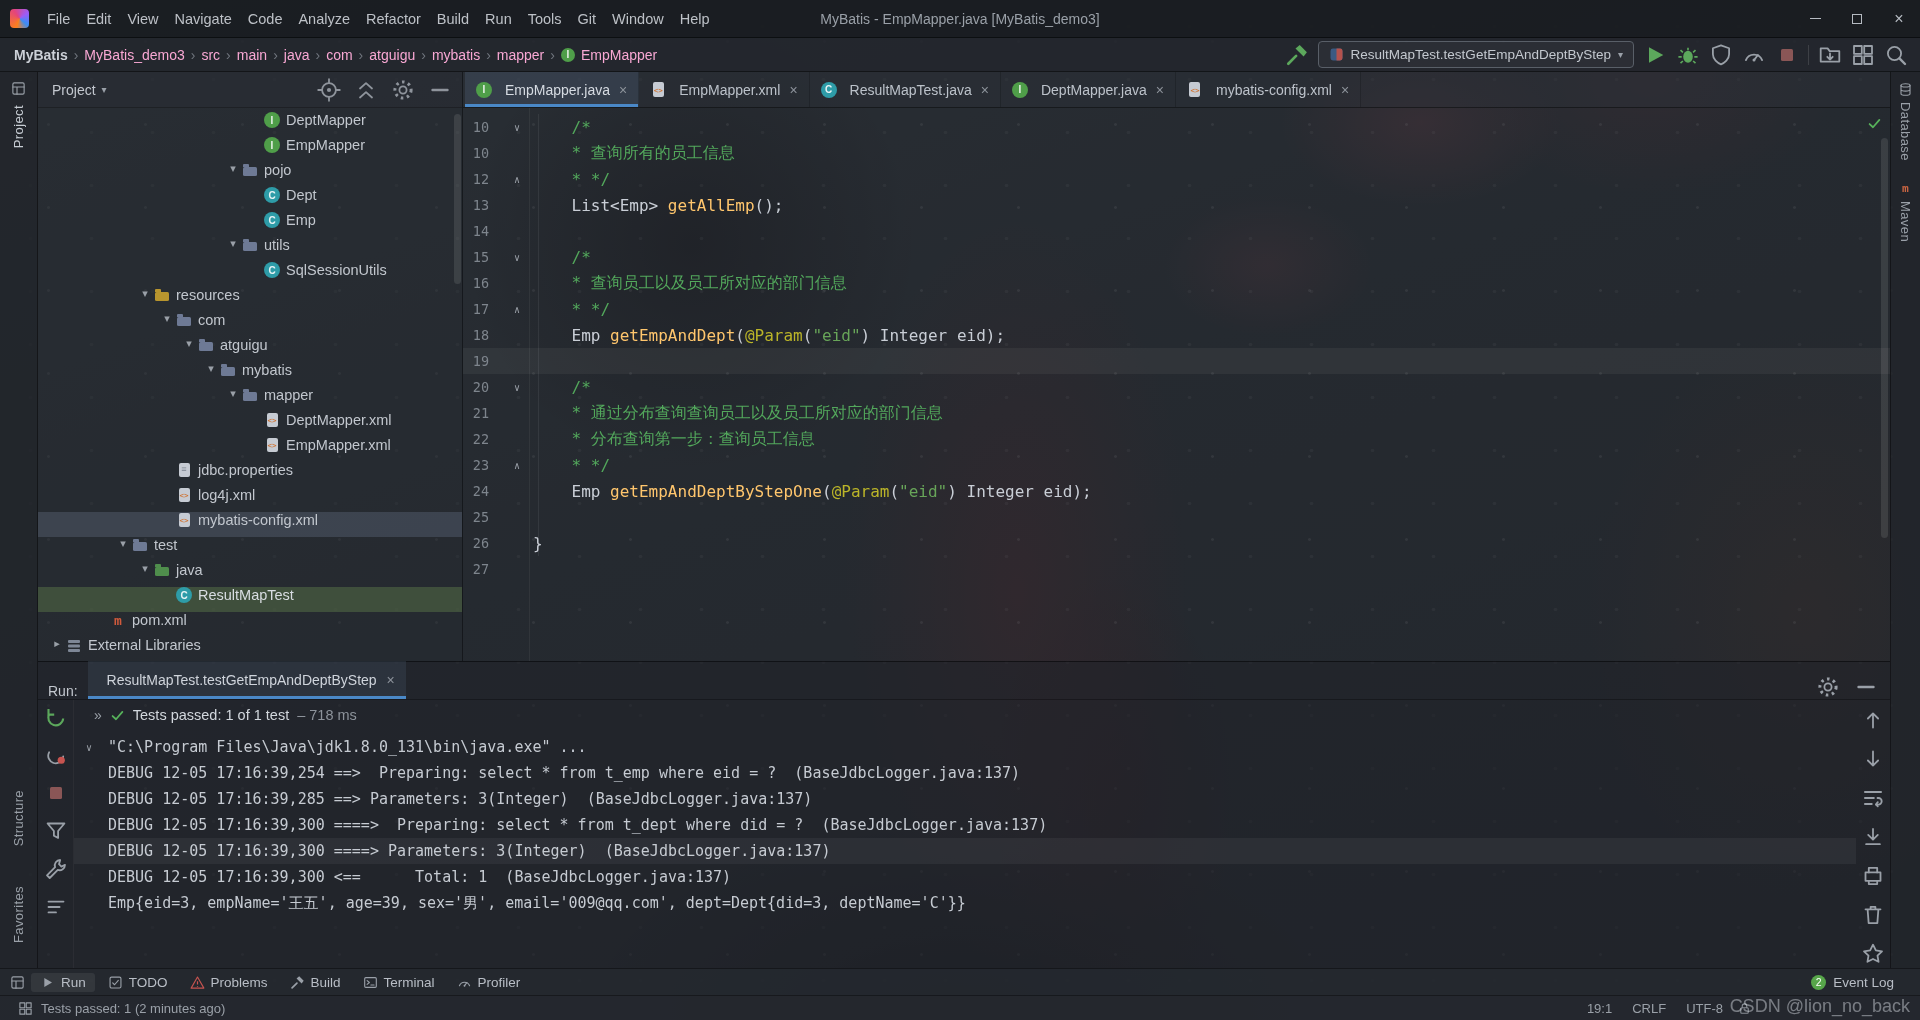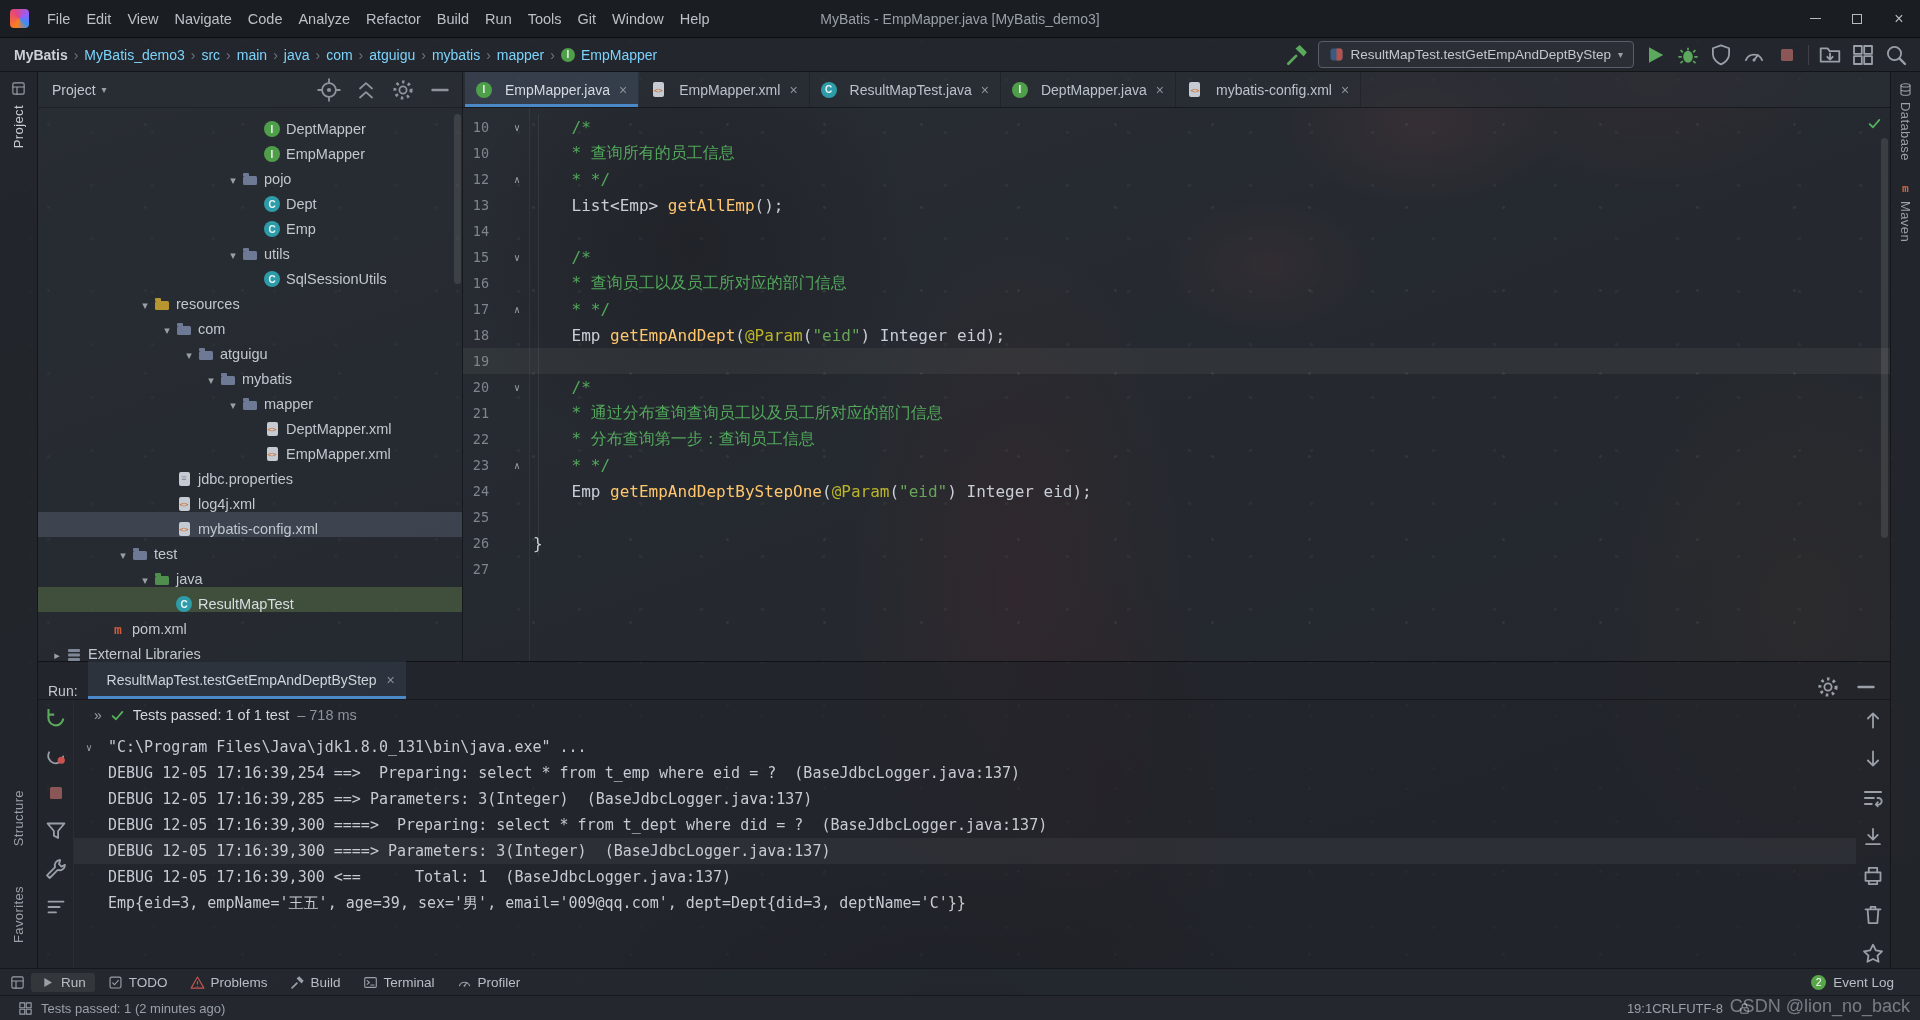--- a/index.html
+++ b/index.html
@@ -32,21 +32,21 @@
 .mitem{padding:4px 8px;color:#bdc1c7;font-size:14.5px;border-radius:3px}
 .title-center{position:absolute;left:50%;transform:translateX(-50%);color:#9aa0a8;font-size:14px;white-space:nowrap}
 .winbtns{margin-left:auto;display:flex;height:37px}
 .winbtn{width:42px;height:37px;display:flex;align-items:center;justify-content:center;color:#b6bbc2;font-size:16px}
 .wmin{width:11px;border-bottom:1.6px solid #b6bbc2;display:inline-block}
 .wmax{width:10px;height:10px;border:1.4px solid #b6bbc2;display:inline-block}
 
 .toolbar{flex:0 0 34px;display:flex;align-items:center;padding:0 12px;
  background:rgba(34,38,44,.93);border-bottom:1px solid rgba(0,0,0,.45)}
 .breadcrumb{display:flex;align-items:center;white-space:nowrap}
-.bcitem{color:#7dd3fc;font-size:14px;padding:0 2px;display:inline-flex;align-items:center}
+.bcitem{color:#f9a8d4;font-size:14px;padding:0 2px;display:inline-flex;align-items:center}
 .bcitem.root{color:#ccd1d8;font-weight:bold}
 .bcsep{color:#70767e;margin:0 4px;font-size:14px}
 .bc-ic{margin-right:5px}
 .tool-right{margin-left:auto;display:flex;align-items:center;gap:9px}
 .runcfg{display:flex;align-items:center;gap:7px;height:27px;padding:0 10px;border:1px solid #595f68;
  border-radius:4px;background:rgba(255,255,255,.04);color:#c3c8cf;font-size:13.5px;white-space:nowrap}
 .caret{color:#9aa0a8;font-size:10px}
 .tbtn{display:flex;width:24px;height:24px;align-items:center;justify-content:center;border-radius:3px}
 .sep-v{width:1px;height:20px;background:rgba(255,255,255,.12)}
 
@@ -63,21 +63,21 @@
 .rsitem{display:flex;flex-direction:column;align-items:center;gap:5px}
 .vlabel-r{writing-mode:vertical-rl;color:#9aa0a8;font-size:13px;letter-spacing:.4px}
 .center{flex:1;display:flex;flex-direction:column;min-width:0}
 .main-split{display:flex;flex:0 0 589px;min-height:0}
 
 .ppanel{flex:0 0 425px;display:flex;flex-direction:column;background:rgba(36,40,46,.68);border-right:1px solid rgba(0,0,0,.42)}
 .phead{height:36px;display:flex;align-items:center;gap:6px;padding:0 10px 0 14px;font-size:14px;color:#c3c8cf;
  border-bottom:1px solid rgba(0,0,0,.25);background:rgba(40,44,51,.5)}
 .phead-icons{margin-left:auto;display:flex;gap:13px;align-items:center;opacity:.9}
 .ptree{flex:1;overflow:hidden;padding-top:4px;position:relative}
-.trow{height:25px;display:flex;align-items:flex-end;font-size:14.5px;color:#c2c7ce;white-space:nowrap}
+.trow{height:25px;display:flex;align-items:flex-start;font-size:14.5px;color:#c2c7ce;white-space:nowrap}
 .trow.hov{background:rgba(99,110,128,.38)}
 .trow.sel{background:rgba(86,110,70,.55);color:#d8dde2}
 .chev{width:18px;flex:0 0 18px;color:#9aa0a8;font-size:11px;text-align:center}
 .tlabel{margin-left:0}
 .tree-scroll{position:absolute;right:1px;top:6px;width:7px;height:170px;background:rgba(255,255,255,.10);border-radius:4px}
 
 .ti{width:16px;height:16px;flex:0 0 16px;margin-right:6px;display:inline-flex;align-items:center;justify-content:center;position:relative}
 .ti-interface{border-radius:50%;background:#4F9E49}
 .ti-interface::before{content:"I";font-weight:bold;font-size:10px;color:#EAF2EA}
 .ti-class{border-radius:50%;background:#2E9CA8}
@@ -144,21 +144,21 @@
 .bitems{display:flex;align-items:center;gap:4px}
 .bitem{display:flex;align-items:center;gap:6px;padding:2px 9px;border-radius:3px}
 .bitem.active{background:rgba(255,255,255,.07)}
 .eventlog{margin-left:auto;display:flex;align-items:center;gap:7px;padding-right:16px}
 .badge{width:15px;height:15px;border-radius:50%;background:#57A64A;color:#fff;font-size:10.5px;
  display:inline-flex;align-items:center;justify-content:center}
 
 .sbar{flex:0 0 25px;display:flex;align-items:center;background:rgba(36,40,46,.96);
  border-top:1px solid rgba(0,0,0,.35);padding:0 18px;font-size:13px;color:#9aa0a8}
 .sleft{display:flex;align-items:center;gap:8px}
-.sright{margin-left:auto;display:flex;margin-right:14px}
+.sright{margin-left:auto;display:flex;gap:20px;margin-right:14px}
 .slock{margin-right:150px;opacity:.85}
 .watermark{position:fixed;right:10px;bottom:3px;z-index:60;font-size:18px;color:rgba(224,228,234,.45)}
 </style>
 </head>
 <body>
 
 <div class="bgart"></div>
 
 <div class="ide">
 

